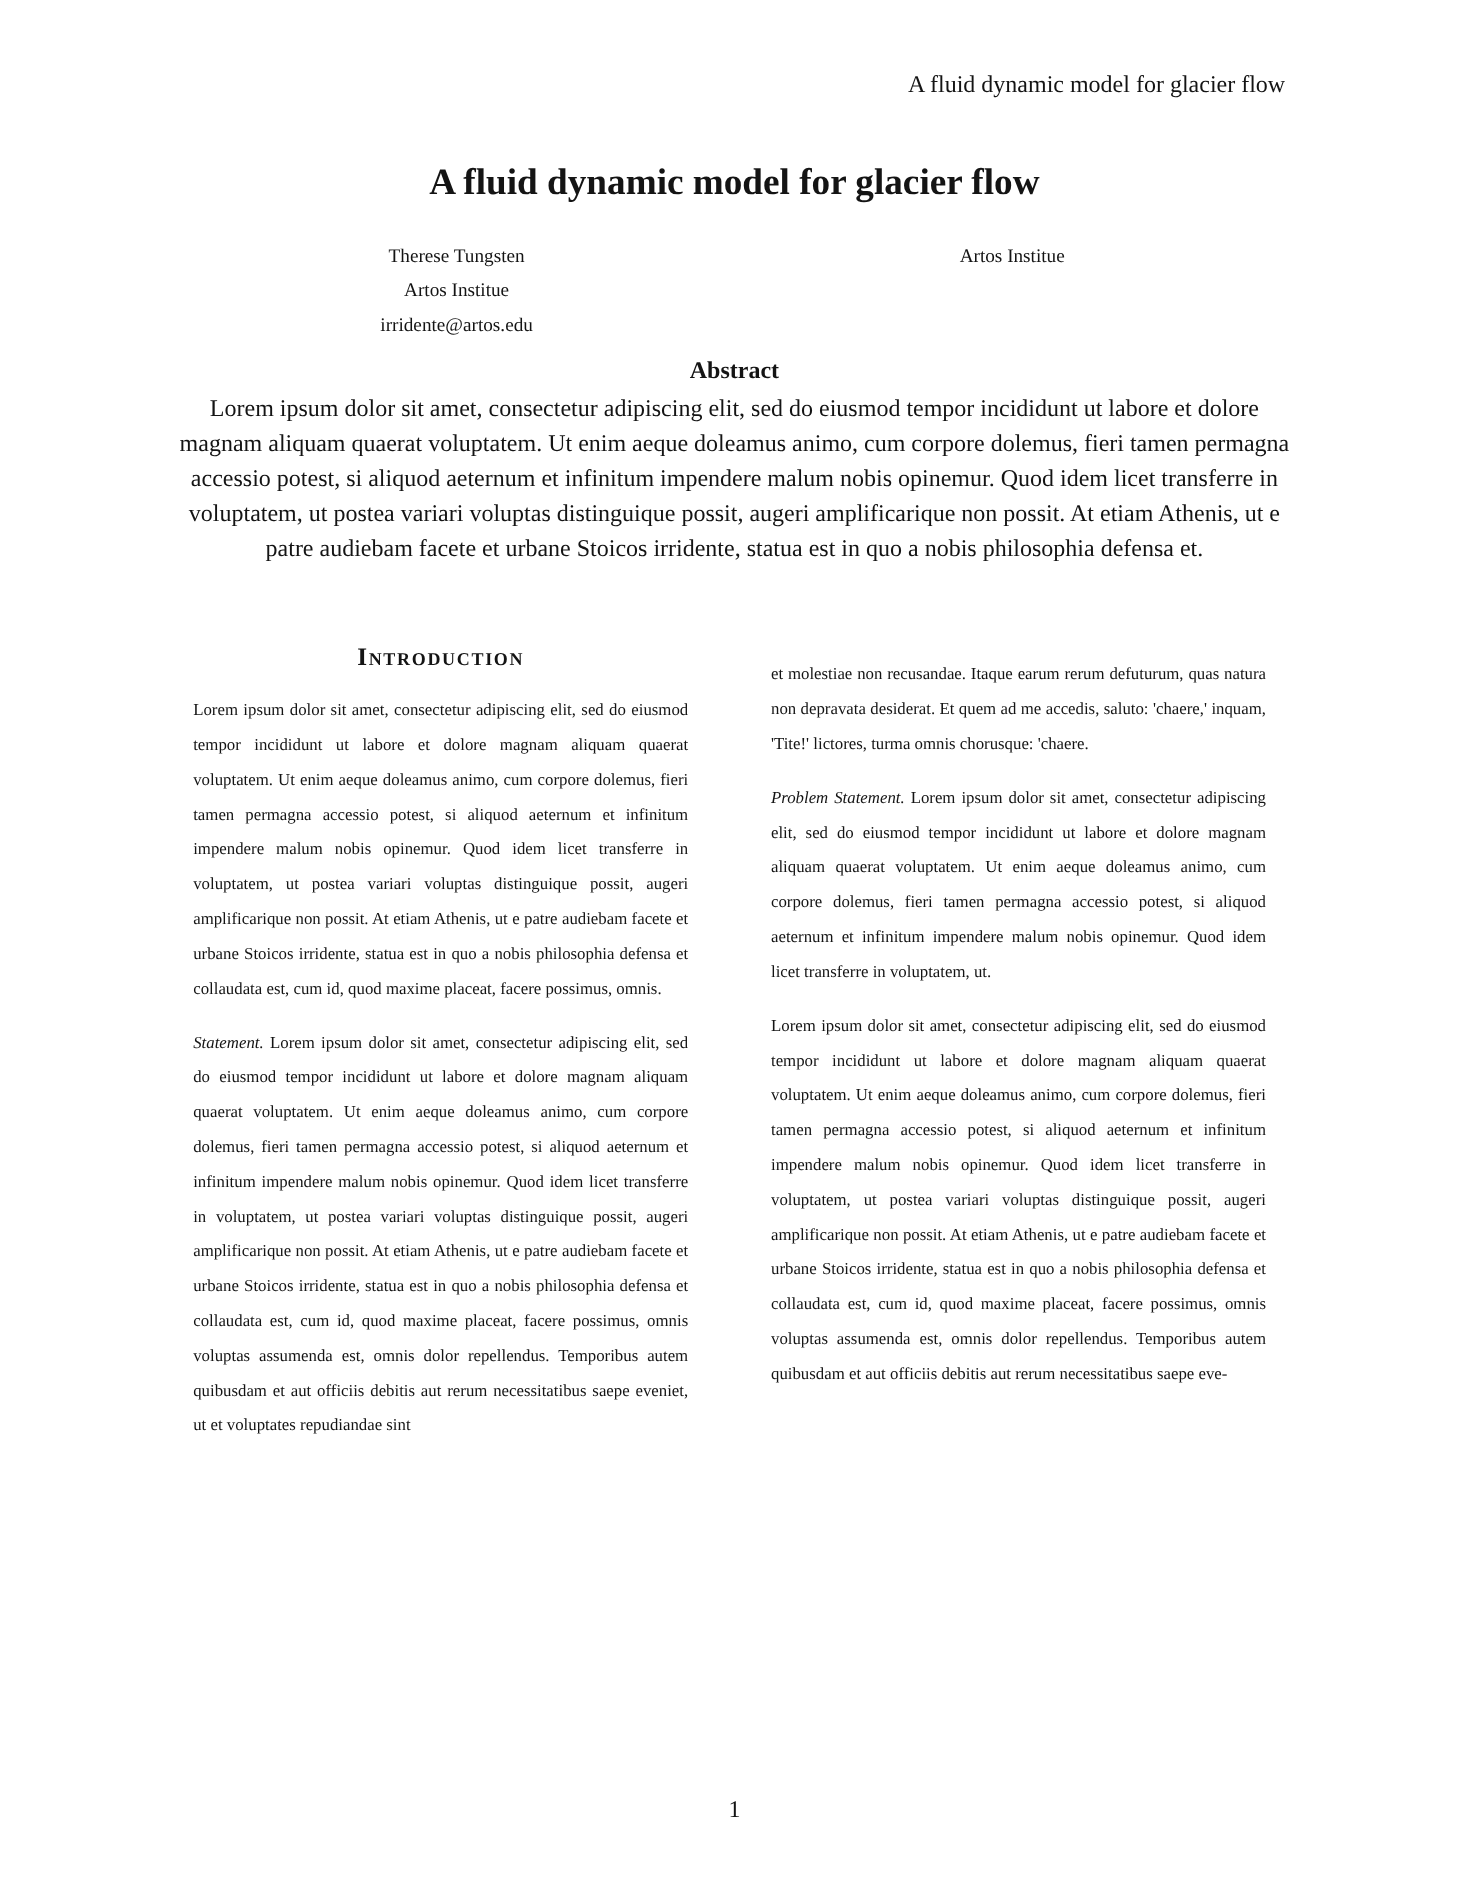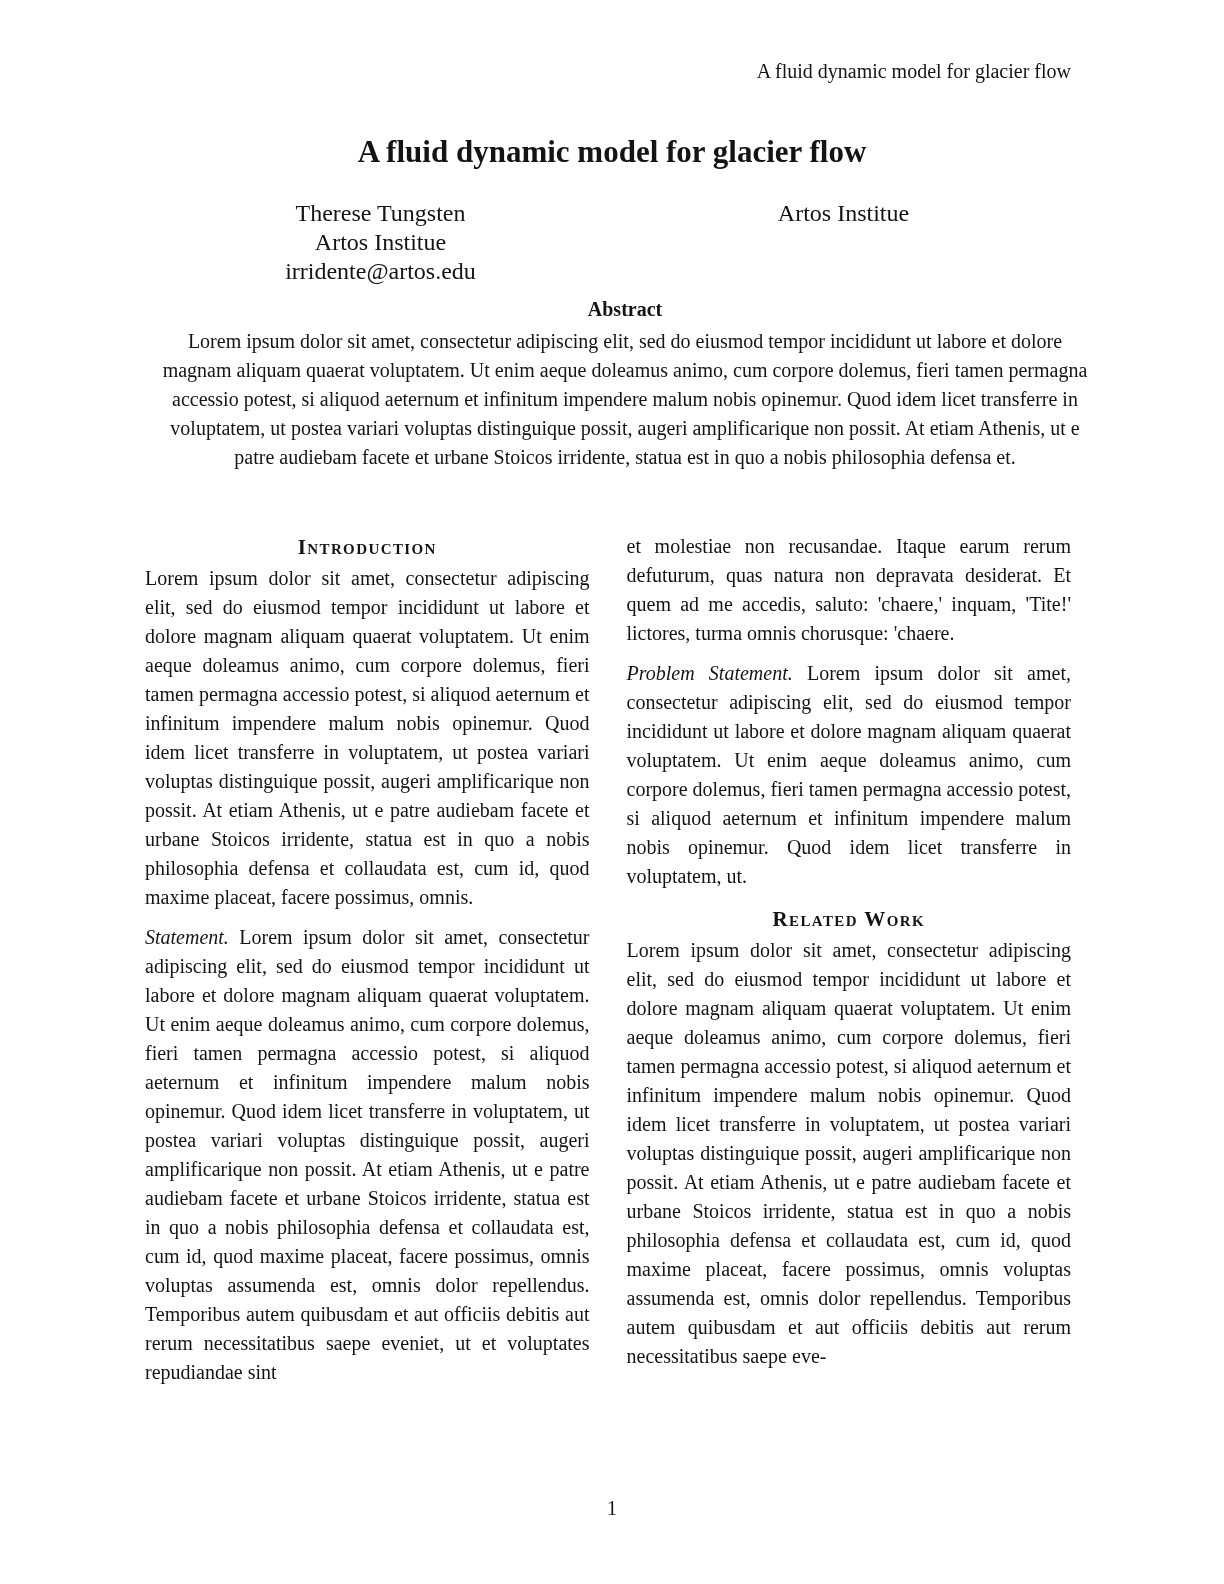--- a/index.html
+++ b/index.html
@@ -36,27 +36,27 @@
   .authors {
     position: absolute;
     top: 199px;
     left: 149px;
     width: 926px;
     display: flex;
   }
   .author {
     width: 50%;
     text-align: center;
-    font-size: 24px;
+    font-size: 16px;
     line-height: 29px;
   }
   .abstract {
     position: absolute;
     top: 295px;
-    left: 162px;
+    left: 149px;
     width: 926px;
     text-align: center;
   }
   .abstract-heading {
     font-weight: bold;
     font-size: 20px;
     line-height: 28px;
     margin-bottom: 4px;
   }
   .abstract-text {
@@ -82,22 +82,22 @@
     line-height: 30px;
     font-weight: bold;
     font-variant: small-caps;
     letter-spacing: 1.4px;
     text-align: center;
   }
   .section-heading.spaced {
     margin-top: 13px;
   }
   .para {
-    margin: 0;
-    font-size: 20px;
+    margin: 16px;
+    font-size: 14px;
     line-height: 29px;
     text-align: justify;
     hyphens: auto;
   }
   .para + .para {
     margin-top: 11px;
   }
   .run-in-heading {
     font-style: italic;
   }
@@ -146,21 +146,20 @@
         <span>Lorem ipsum dolor sit amet, consectetur adipiscing elit, sed do eiusmod tempor incididunt ut labore et dolore magnam aliquam quaerat voluptatem. Ut enim aeque doleamus animo, cum corpore dolemus, fieri tamen permagna accessio potest, si aliquod aeternum et infinitum impendere malum nobis opinemur. Quod idem licet transferre in voluptatem, ut postea variari voluptas distinguique possit, augeri amplificarique non possit. At etiam Athenis, ut e patre audiebam facete et urbane Stoicos irridente, statua est in quo a nobis philosophia defensa et collaudata est, cum id, quod maxime placeat, facere possimus, omnis voluptas assumenda est, omnis dolor repellendus. Temporibus autem quibusdam et aut officiis debitis aut rerum necessitatibus saepe eveniet, ut et voluptates repudiandae sint</span>
       </p>
     </div>
 
     <div class="col">
       <p class="para">et molestiae non recusandae. Itaque earum rerum defuturum, quas natura non depravata desiderat. Et quem ad me accedis, saluto: 'chaere,' inquam, 'Tite!' lictores, turma omnis chorusque: 'chaere.</p>
       <p class="para">
         <span class="run-in-heading">Problem Statement.</span>
         <span>Lorem ipsum dolor sit amet, consectetur adipiscing elit, sed do eiusmod tempor incididunt ut labore et dolore magnam aliquam quaerat voluptatem. Ut enim aeque doleamus animo, cum corpore dolemus, fieri tamen permagna accessio potest, si aliquod aeternum et infinitum impendere malum nobis opinemur. Quod idem licet transferre in voluptatem, ut.</span>
       </p>
-      <h2 class="section-heading spaced">Related Work</h2>
       <p class="para">Lorem ipsum dolor sit amet, consectetur adipiscing elit, sed do eiusmod tempor incididunt ut labore et dolore magnam aliquam quaerat voluptatem. Ut enim aeque doleamus animo, cum corpore dolemus, fieri tamen permagna accessio potest, si aliquod aeternum et infinitum impendere malum nobis opinemur. Quod idem licet transferre in voluptatem, ut postea variari voluptas distinguique possit, augeri amplificarique non possit. At etiam Athenis, ut e patre audiebam facete et urbane Stoicos irridente, statua est in quo a nobis philosophia defensa et collaudata est, cum id, quod maxime placeat, facere possimus, omnis voluptas assumenda est, omnis dolor repellendus. Temporibus autem quibusdam et aut officiis debitis aut rerum necessitatibus saepe eve-</p>
     </div>
 
   </div>
 
   <div class="page-number">1</div>
 
 </div>
 
 </body></html>

